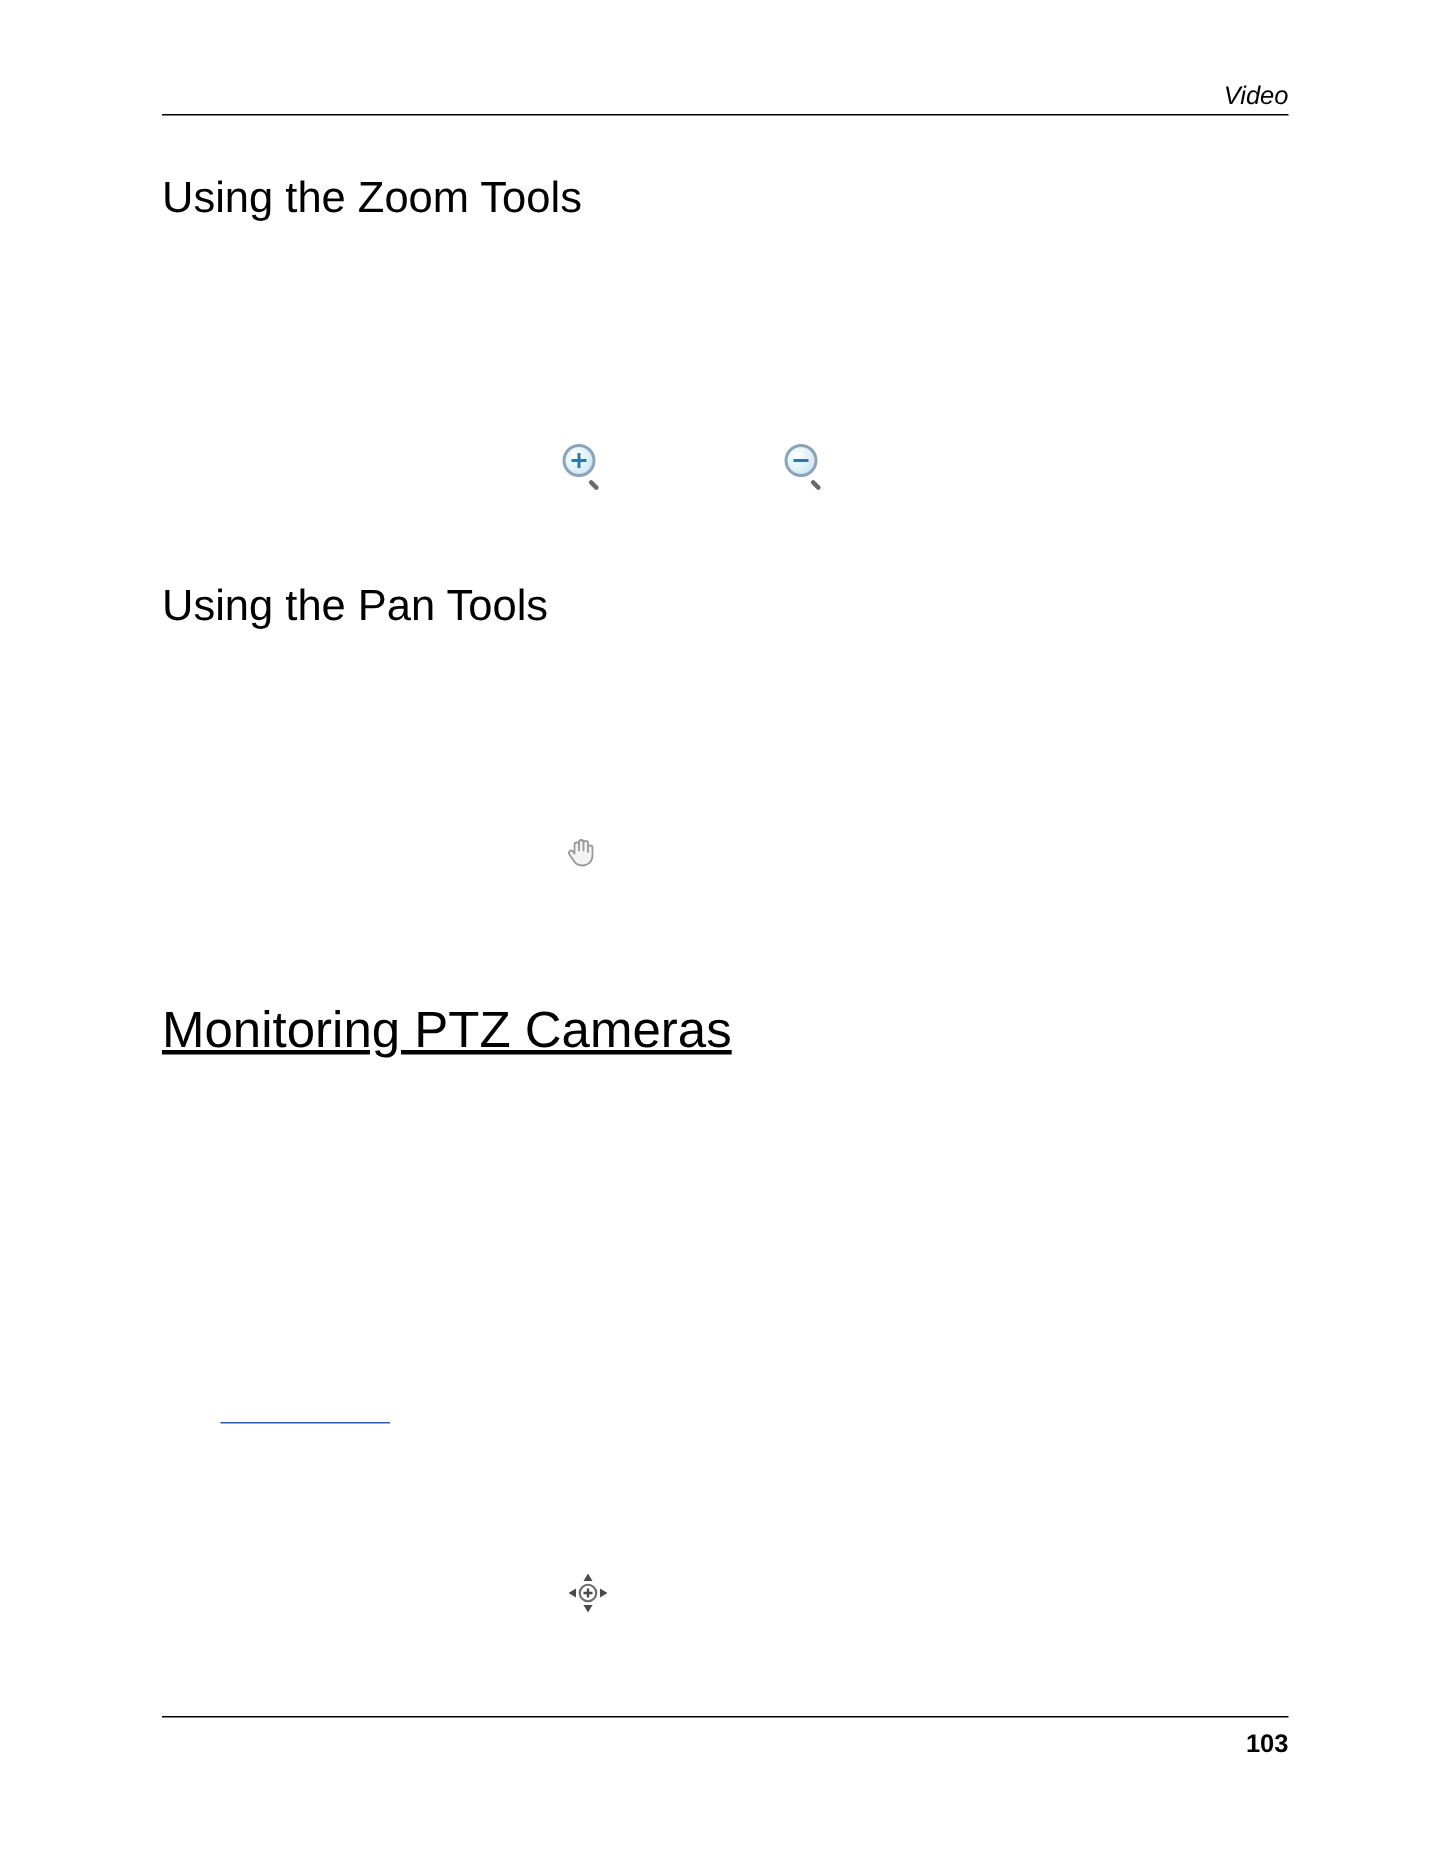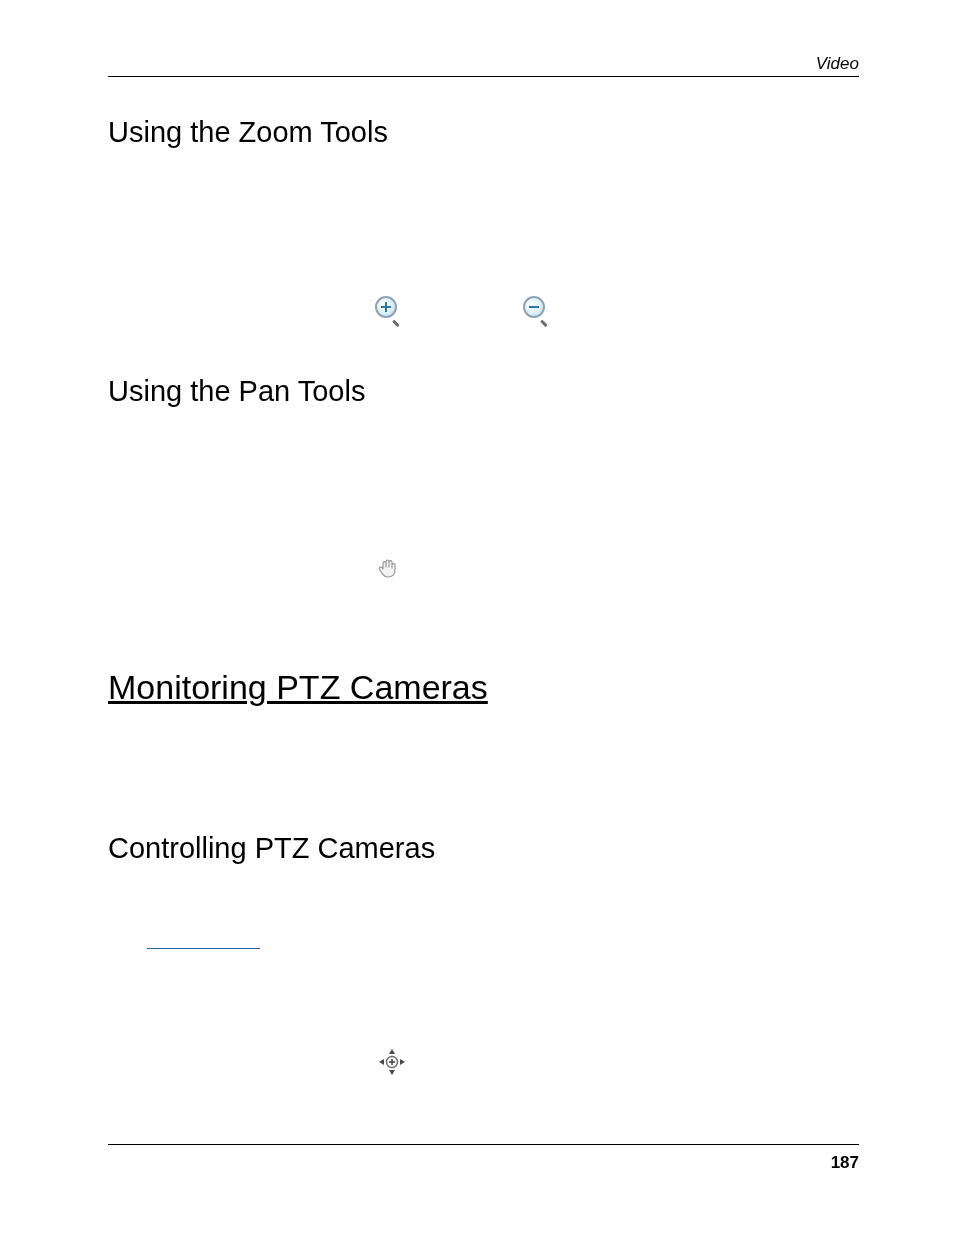--- a/index.html
+++ b/index.html
@@ -124,44 +124,43 @@
         <span class="plus-v"></span>
       </div>
   </div>
 
   <div class="icon-row" style="top:296px; left:523px;">
     <div class="zoom-glass">
         <span class="minus-h"></span>
       </div>
   </div>
 
-  <h2 class="heading2 block" style="top:375px;">Using the Pan Tools</h2>
+  <h2 class="heading2 block" style="top:388px;">Using the Pan Tools</h2>
 
   <div class="icon-row" style="top:556px; left:376px;">
     <span class="hand-icon">
       <svg viewBox="0 0 24 24" fill="none" xmlns="http://www.w3.org/2000/svg">
         <path d="M7 12V7.2c0-.9.7-1.6 1.5-1.6S10 6.3 10 7.2V11V5.6c0-.9.7-1.6 1.5-1.6S13 4.7 13 5.6V11V6.2c0-.9.7-1.6 1.5-1.6S16 5.3 16 6.2V12v-2.8c0-.9.7-1.6 1.5-1.6S19 8.3 19 9.2v5.3c0 3.6-2.9 6.5-6.5 6.5h-.5c-2.1 0-4.1-1-5.3-2.8l-3.2-4.7c-.5-.7-.3-1.7.4-2.2.7-.5 1.6-.3 2.1.4L7 13V12z" fill="#f3f3f3" stroke="#9a9a9a" stroke-width="1.2" stroke-linejoin="round"></path>
       </svg>
     </span>
   </div>
 
   <h1 class="heading1 block" style="top:668px;">Monitoring PTZ Cameras</h1>
 
-  <h2 class="heading2 block" style="top:832px;">Controlling PTZ Cameras</h2>
 
   <div class="block" style="top:948px; left:147px; width:113px; border-bottom:1px solid #2a5db0;"></div>
 
   <div class="icon-row" style="top:1047px; left:377px;">
     <svg width="30" height="30" viewBox="0 0 30 30">
       <polygon points="15,2 12,7 18,7" fill="#4a4a4a"></polygon>
       <polygon points="15,28 12,23 18,23" fill="#4a4a4a"></polygon>
       <polygon points="2,15 7,12 7,18" fill="#4a4a4a"></polygon>
       <polygon points="28,15 23,12 23,18" fill="#4a4a4a"></polygon>
       <circle cx="15" cy="15" r="5.5" fill="#ffffff" stroke="#6b6b6b" stroke-width="1.4"></circle>
       <line x1="15" y1="12" x2="15" y2="18" stroke="#4a4a4a" stroke-width="1.6"></line>
       <line x1="12" y1="15" x2="18" y2="15" stroke="#4a4a4a" stroke-width="1.6"></line>
     </svg>
   </div>
 
   <div class="footer-line"></div>
-  <div class="footer-num">187</div>
+  <div class="footer-num">103</div>
 
 </div>
 
 </body></html>

